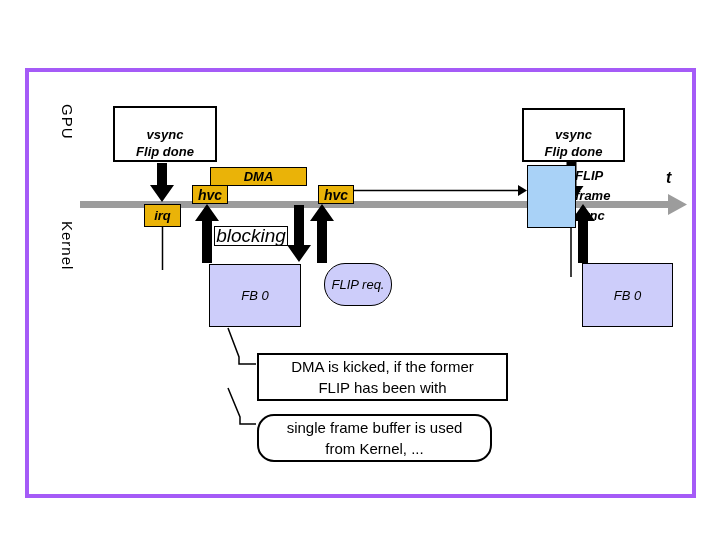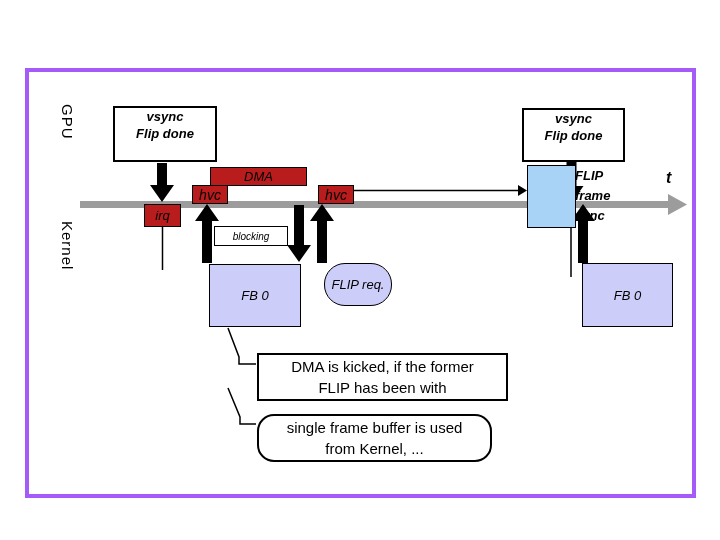--- a/index.html
+++ b/index.html
@@ -13,37 +13,37 @@
     border:4px solid #a55bf7;background:#ffffff;
   }
   .lane-label{
     writing-mode:vertical-rl;font-size:15px;color:#000;
     letter-spacing:1px;line-height:1;
   }
   .timeline-bar{left:80px;top:201px;width:590px;height:7px;background:#9c9c9c;}
   .t-label{left:666px;top:169px;font-size:16px;font-weight:bold;font-style:italic;}
   .event-box{
     background:#ffffff;border:2px solid #000;
-    display:flex;flex-direction:column;align-items:center;justify-content:flex-start;
+    display:flex;flex-direction:column;align-items:center;justify-content:flex-end;
     font-size:13px;font-weight:bold;font-style:italic;line-height:17px;text-align:center;
   }
   .proc-box{
-    background:#b91c1c;border:1.5px solid #000;
+    background:#eab308;border:1.5px solid #000;
     display:flex;align-items:center;justify-content:center;
-    font-size:13px;font-weight:normal;font-style:italic;
+    font-size:13px;font-weight:bold;font-style:italic;
   }
   .flip-sync-box{
     background:#a9d2f7;border:1.5px solid #000;
     font-size:13px;font-weight:bold;font-style:italic;line-height:20px;
     padding-left:2px;
   }
   .blocking-box{
     background:#ffffff;border:1.5px solid #000;
     display:flex;align-items:center;justify-content:center;
-    font-size:10px;font-style:italic;
+    font-size:19px;font-style:italic;
   }
   .buffer-box{
     background:#cdcdfa;border:1px solid #000;
     display:flex;align-items:center;justify-content:center;
     font-size:13px;font-style:italic;
   }
   .note-box{
     background:#ffffff;border:2.5px solid #000;
     display:flex;flex-direction:column;align-items:center;justify-content:center;
     font-size:15px;line-height:21px;text-align:center;

